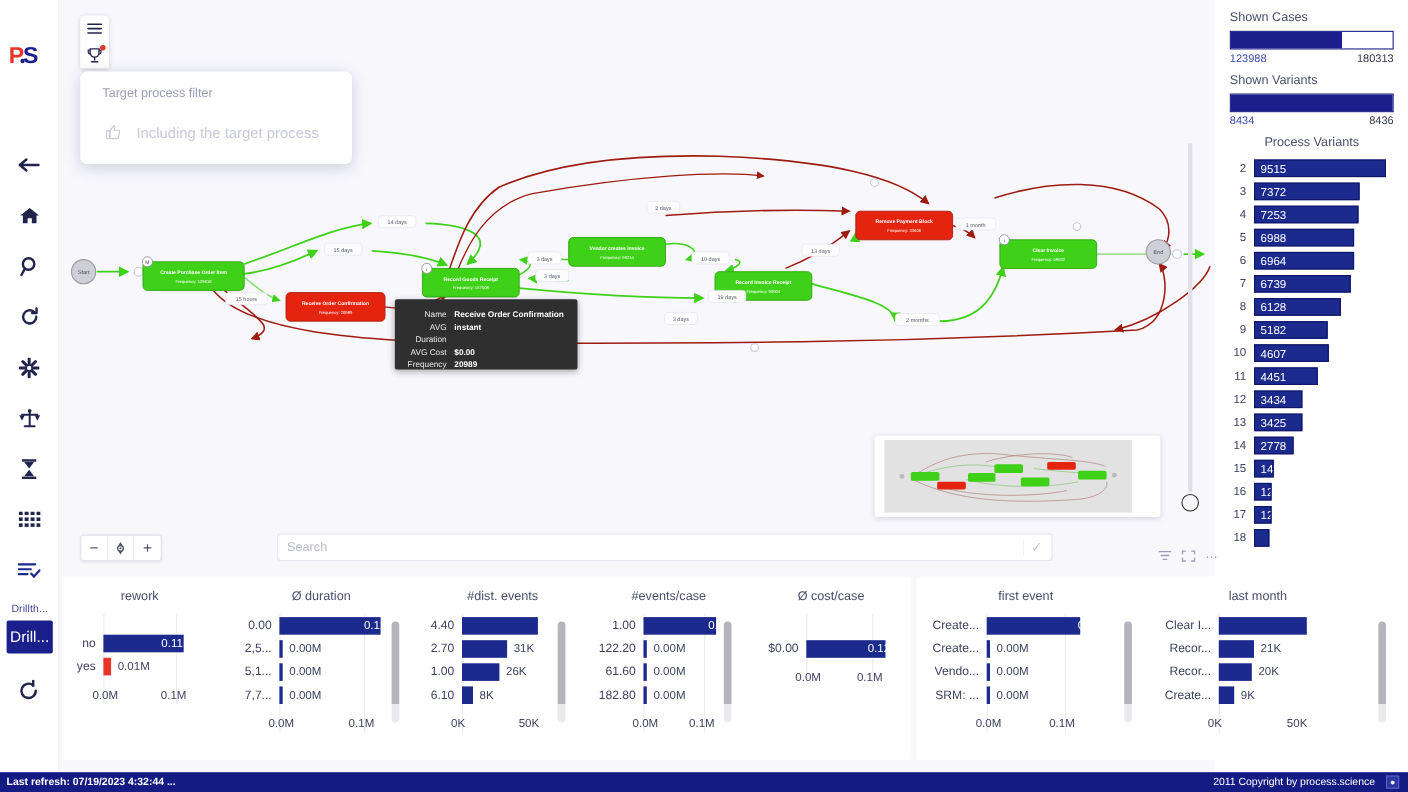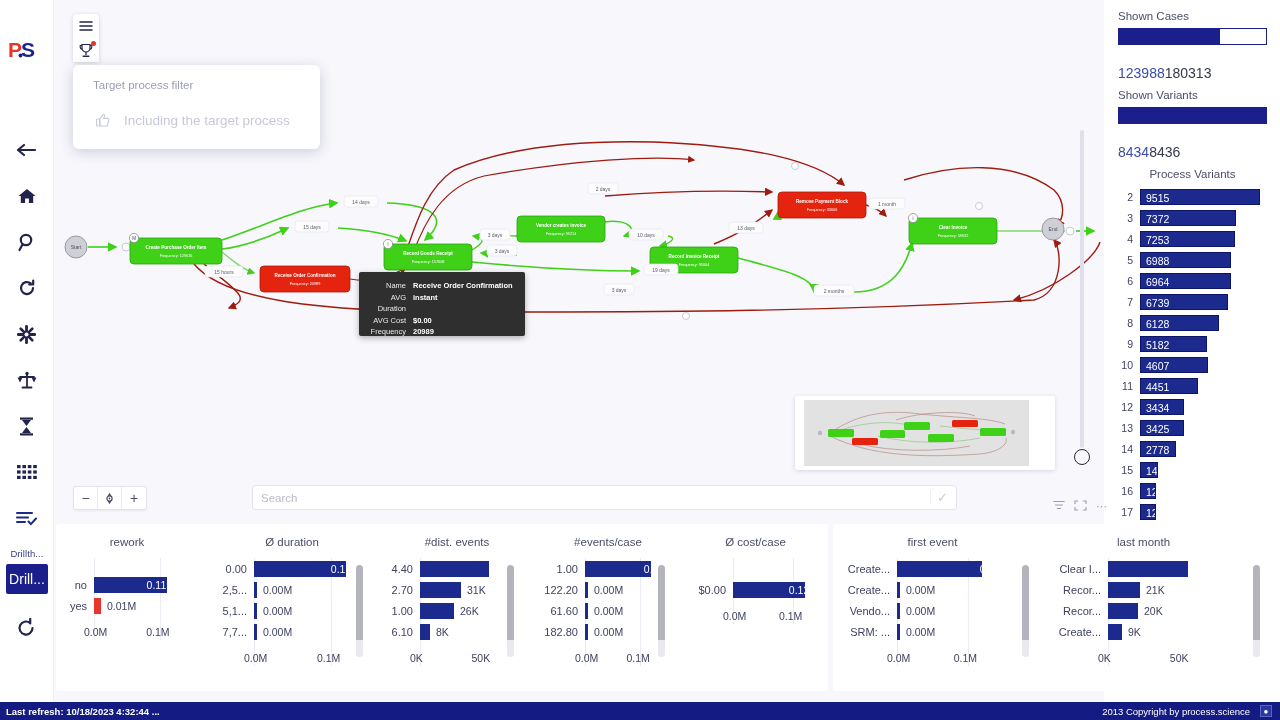--- a/index.html
+++ b/index.html
@@ -129,21 +129,21 @@
   .search-ok { color:#c9cad8; font-size:13px; padding-left:6px; border-left:1px solid #eeeef5; cursor:pointer;}
 
   
   .rightpanel {
     position:absolute; left:1104px; top:0; width:176px; height:702px;
     background:#ffffff; padding:10px 13px 0 14px; overflow:hidden;
   }
   .rp-title { font-size:11.5px; color:#4a4d6b; margin-bottom:6px; }
   .meterbar { height:17px; border:1px solid #1b1f8c; display:flex; }
   .meterbar .fill { background:#1b1f8c; }
-  .meter-nums { display:flex; justify-content:flex-start; font-size:14px; margin:20px 0 8px 0; }
+  .meter-nums { display:flex; justify-content:space-between; font-size:10px; margin:3px 0 8px 0; }
   .meter-lo { color:#3b4bb0; }
   .meter-hi { color:#35384f; }
   .pv-title { font-size:11.5px; color:#4a4d6b; text-align:center; margin:5px 0 6px 0; }
   .pv-row { display:flex; align-items:center; height:21px; }
   .pv-idx { width:22px; text-align:right; padding-right:7px; font-size:10.5px; color:#3f4260; }
   .pv-bar {
     background:#1b2a8c; color:#fff; font-size:10.5px; height:16px; line-height:16px;
     padding-left:5px; overflow:hidden; white-space:nowrap; border:1px solid #0d1566;
     cursor:pointer;
   }
@@ -920,20 +920,20 @@
           <div class="axis">
             <span style="left: 42px;">0K</span>
             <span style="left: 113.862px;">50K</span>
           </div>
         </div>
       </div>
       <div class="cscroll" style="left: 1253px; top: 565px; height: 92px; position: absolute;"></div>
     </div>
 
   <div class="statusbar">
-    <span>Last refresh: 10/18/2023 4:32:44 ...</span>
+    <span>Last refresh: 07/19/2023 4:32:44 ...</span>
     <span class="right">
-      <span>2013 Copyright by process.science</span>
+      <span>2011 Copyright by process.science</span>
       <span class="sb-ico">●</span>
     </span>
   </div>
 
 </div>
 
 </body></html>

